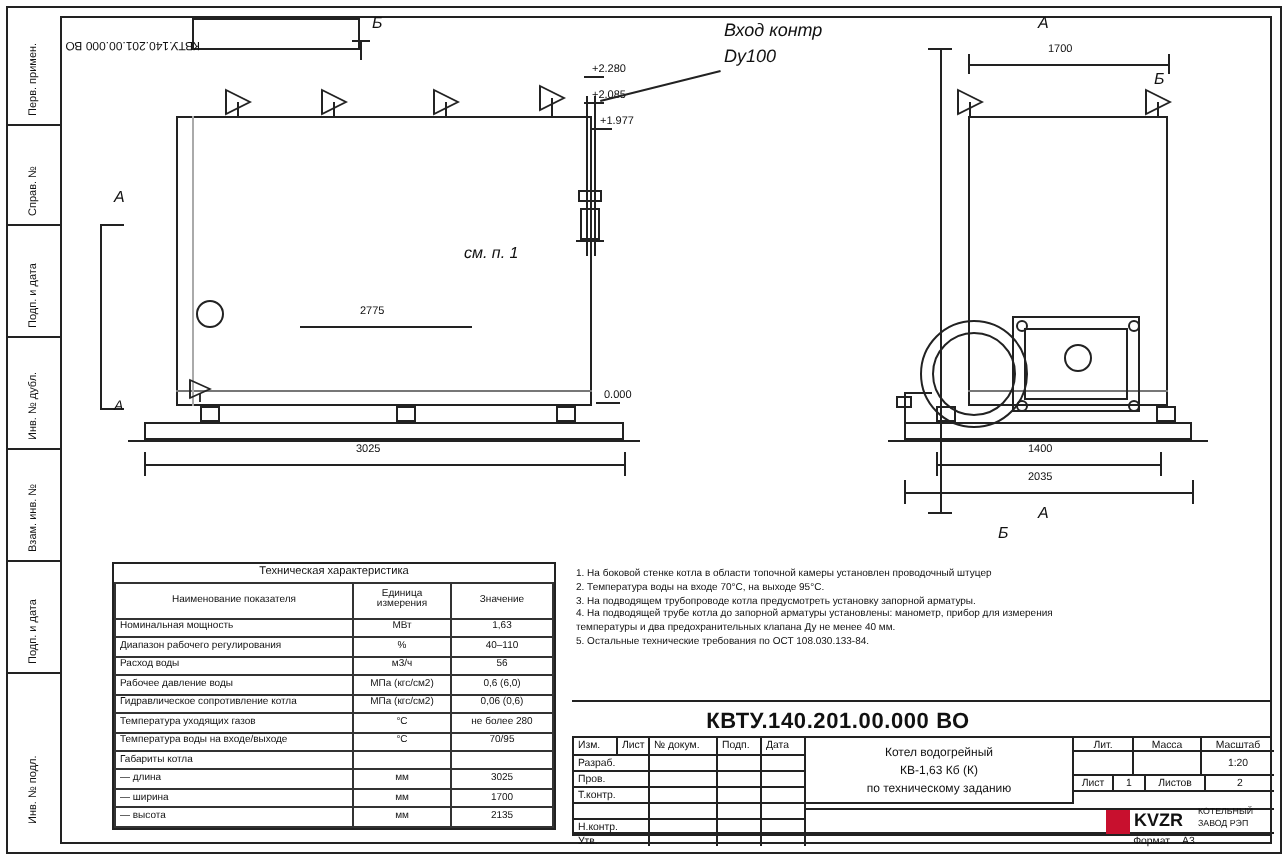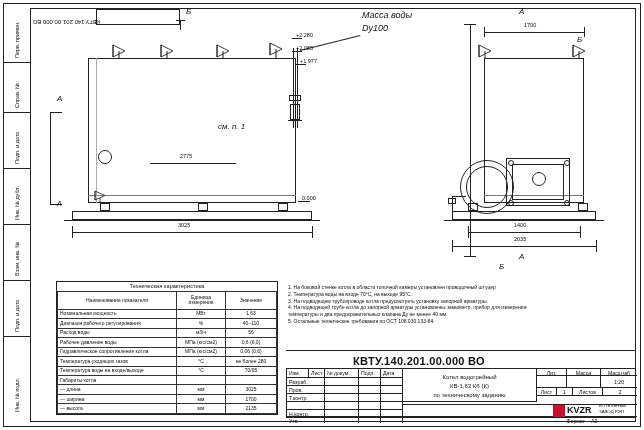--- a/index.html
+++ b/index.html
@@ -135,23 +135,23 @@
   <div class="ln" style="left:298px;top:201px;width:12px;height:1px;"></div>
 
   <div class="ln" style="left:150px;top:163px;width:86px;height:1px;"></div>
   <span class="dim" style="left:180px;top:153px;">2775</span>
 
   <div class="ln" style="left:72px;top:232px;width:240px;height:1px;"></div>
   <div class="ln" style="left:72px;top:226px;width:1px;height:12px;"></div>
   <div class="ln" style="left:312px;top:226px;width:1px;height:12px;"></div>
   <span class="dim" style="left:178px;top:222px;">3025</span>
 
-  <span class="arrowlbl" style="left:218px;top:122px;font-size:8px;">см. п. 1</span>
-
-  <span style="position:absolute;left:362px;top:10px;font-size:9px;font-style:italic;">Масса воды</span>
+  <span class="arrowlbl" style="left:232px;top:122px;font-size:8px;">см. п. 1</span>
+
+  <span style="position:absolute;left:362px;top:10px;font-size:9px;font-style:italic;">Вход контр</span>
   <span style="position:absolute;left:362px;top:23px;font-size:9px;font-style:italic;text-align:right;">Dy100</span>
   <div class="ln" style="left:300px;top:50px;width:62px;height:1px;background:#222;transform:rotate(-14deg);transform-origin:0 0;"></div>
 
   <span class="arrowlbl" style="left:186px;top:7px;">Б</span>
   <div class="ln" style="left:180px;top:20px;width:1px;height:10px;"></div>
   <div class="ln" style="left:176px;top:20px;width:9px;height:1px;"></div>
 
   <span class="arrowlbl" style="left:57px;top:94px;">А</span>
   <div class="ln" style="left:50px;top:112px;width:1px;height:92px;"></div>
   <div class="ln" style="left:50px;top:112px;width:12px;height:1px;"></div>

